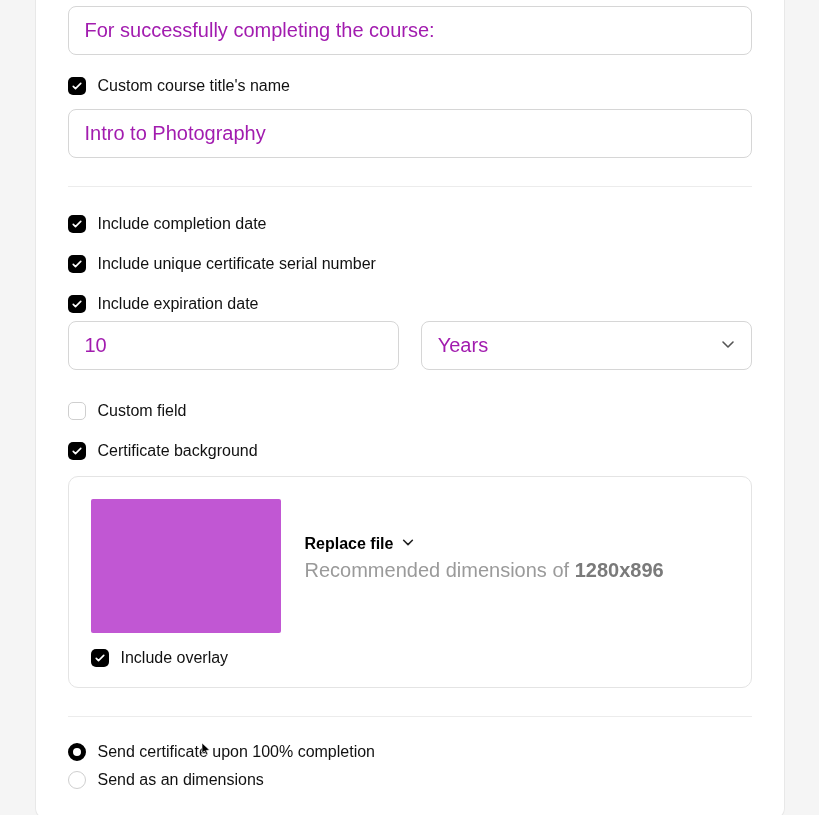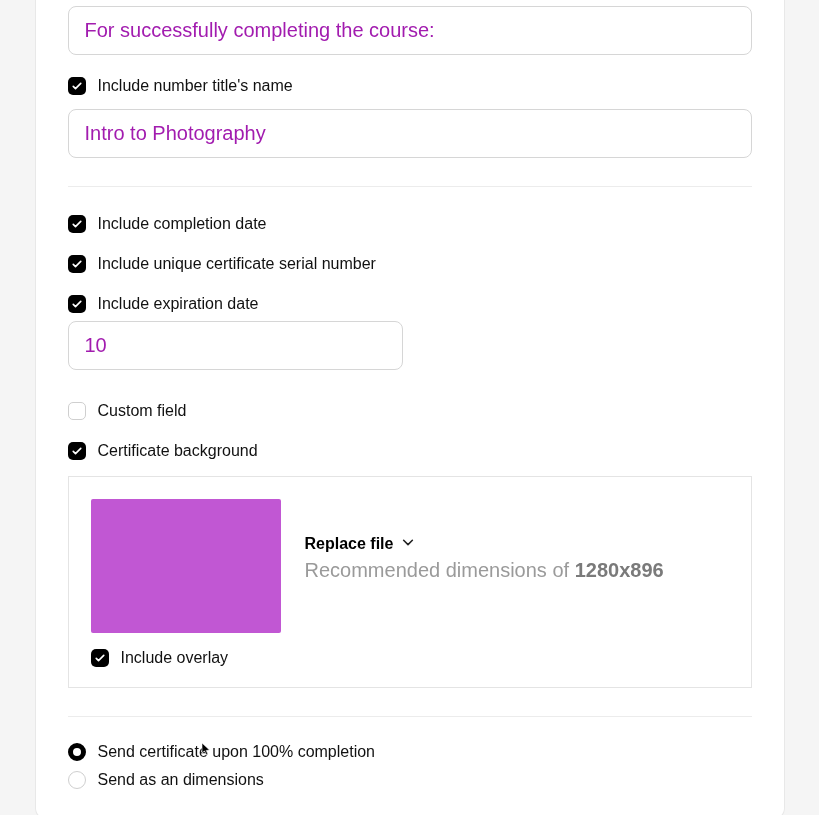--- a/index.html
+++ b/index.html
@@ -43,21 +43,21 @@
   .label { font-size: 16px; color: #111; }
   .mt-md { margin-top: 22px; }
   .mt-lg { margin-top: 28px; }
   .hr { border: none; border-top: 1px solid #ececec; margin: 28px 0 0 0; }
   .exp-row { display:flex; gap:22px; margin-top:8px; }
   .exp-row .num { width: 335px; }
   .select-wrap { position: relative; width: 335px; }
   .select-wrap .chev { position:absolute; right:16px; top:50%; transform:translateY(-50%); pointer-events:none; }
   .bg-card {
     border: 1px solid #e4e4e4;
-    border-radius: 0;
+    border-radius: 10px;
     padding: 22px 30px 20px 22px;
     margin-top: 16px;
   }
   .bg-top { display:flex; gap:24px; align-items:flex-start; }
   .thumb {
     width: 190px; height: 134px;
     background: #c157d3;
     border-radius: 2px;
     flex-shrink: 0;
   }
@@ -84,21 +84,21 @@
   <div style="padding-top:6px;">
     <input class="text-input" type="text" value="For successfully completing the course:" style="">
   </div>
 
   <div class="check-row mt-md">
     <span class="checkbox checked">
       <svg viewBox="0 0 16 16">
           <path d="M3 8.5l3 3 7-7" stroke="#fff" stroke-width="2.2" fill="none" stroke-linecap="round" stroke-linejoin="round"></path>
         </svg>
     </span>
-    <span class="label">Include number title's name</span>
+    <span class="label">Custom course title's name</span>
   </div>
 
   <div style="margin-top:14px;">
     <input class="text-input" type="text" value="Intro to Photography" style="">
   </div>
 
   <hr class="hr">
 
   <div class="check-row mt-lg">
     <span class="checkbox checked">
@@ -122,20 +122,28 @@
     <span class="checkbox checked">
       <svg viewBox="0 0 16 16">
           <path d="M3 8.5l3 3 7-7" stroke="#fff" stroke-width="2.2" fill="none" stroke-linecap="round" stroke-linejoin="round"></path>
         </svg>
     </span>
     <span class="label">Include expiration date</span>
   </div>
 
   <div class="exp-row">
     <input class="text-input num" type="text" value="10" style="">
+    <div class="select-wrap">
+      <input class="text-input" type="text" readonly="" value="Years" style="">
+      <span class="chev">
+        <svg width="16" height="16" viewBox="0 0 16 16">
+            <path d="M3 6l5 5 5-5" stroke="#555" stroke-width="1.6" fill="none" stroke-linecap="round" stroke-linejoin="round"></path>
+          </svg>
+      </span>
+    </div>
   </div>
 
   <div class="check-row" style="margin-top:32px;">
     <span class="checkbox unchecked"></span>
     <span class="label">Custom field</span>
   </div>
 
   <div class="check-row mt-md">
     <span class="checkbox checked">
       <svg viewBox="0 0 16 16">

